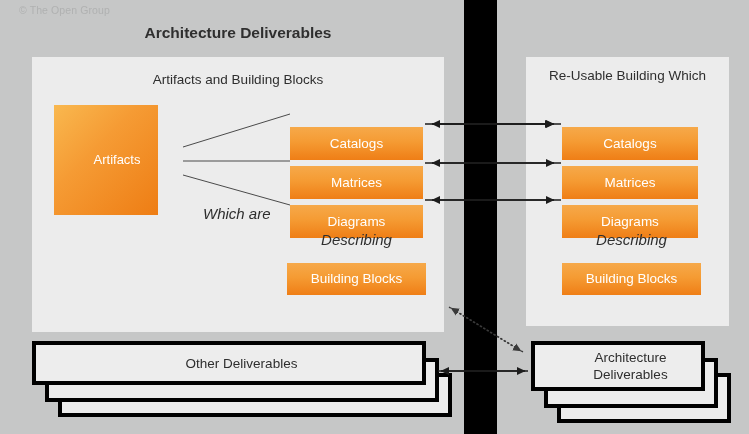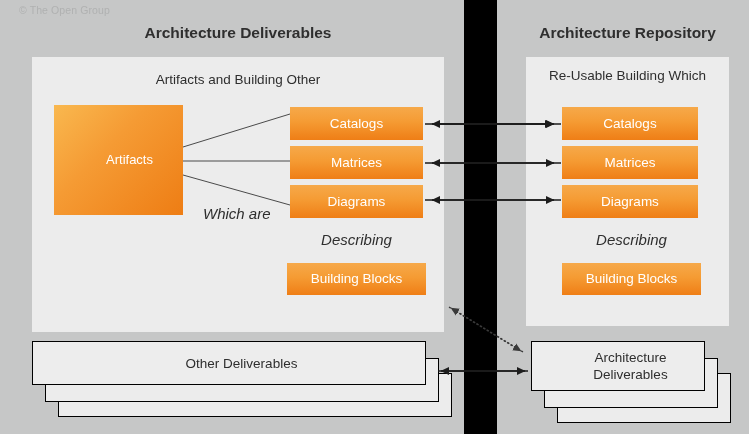--- a/index.html
+++ b/index.html
@@ -53,26 +53,26 @@
     position:absolute;
     background:linear-gradient(to bottom,#f6a94a 0%,#f59b33 45%,#ef7e16 100%);
     color:#ffffff;
     display:flex;align-items:center;justify-content:center;
     font-size:13.5px;
     box-sizing:border-box;
     text-align:center;
     line-height:16px;
   }
   .artifacts{
-    left:41px;top:105px;width:129px;height:110px;
+    left:41px;top:105px;width:104px;height:110px;
     background:linear-gradient(135deg,#f9b84f 0%,#f59b34 40%,#ee7d14 100%);
     font-size:13px;
     padding-left:22px;
   }
-  .stackbox{height:33px;}
+  .stackbox{height:33px;margin-top:20px;}
 
   .l-cat{left:277px;top:107px;width:133px;}
   .l-mat{left:277px;top:146px;width:133px;}
   .l-dia{left:277px;top:185px;width:133px;}
   .l-bb {left:274px;top:263px;width:139px;height:32px;}
 
   .r-cat{left:549px;top:107px;width:136px;}
   .r-mat{left:549px;top:146px;width:136px;}
   .r-dia{left:549px;top:185px;width:136px;}
   .r-bb {left:549px;top:263px;width:139px;height:32px;}
@@ -83,21 +83,21 @@
     white-space:nowrap;
   }
   .annot.which{left:190px;top:205px;}
   .annot.desc-l{left:274px;top:231px;width:139px;text-align:center;}
   .annot.desc-r{left:549px;top:231px;width:139px;text-align:center;}
 
   
   .stack{position:absolute;}
   .sheet{
     position:absolute;
-    background:#ececec;border:1px solid #000000;box-sizing:border-box;padding-left:25px;
+    background:#ececec;border:4px solid #000000;box-sizing:border-box;padding-left:25px;
   }
   .sheet.top{
     background:#ededed;
     display:flex;align-items:center;justify-content:center;
     color:#2e2e2e;font-size:13.5px;line-height:17px;text-align:center;
   }
 
   
   .stack-left{left:19px;top:341px;width:420px;height:90px;}
   .stack-left .s3{left:26px;top:32px;width:394px;height:44px;}
@@ -118,35 +118,34 @@
 
 <div id="stage">
 
   <div class="copyright">© The Open Group</div>
 
   <div class="black-band"></div>
 
   <div class="col-title left">Architecture Deliverables</div>
 
   <div class="panel left">
-    <div class="panel-head">Artifacts and Building Other</div>
+    <div class="panel-head">Artifacts and Building Blocks</div>
   </div>
 
   <div class="orange artifacts">Artifacts</div>
 
   <div class="orange stackbox l-cat">Catalogs</div>
   <div class="orange stackbox l-mat">Matrices</div>
   <div class="orange stackbox l-dia">Diagrams</div>
 
   <div class="annot which">Which are</div>
   <div class="annot desc-l">Describing</div>
 
   <div class="orange l-bb">Building Blocks</div>
 
-  <div class="col-title right">Architecture Repository</div>
 
   <div class="panel right">
     <div class="panel-head">Re-Usable Building Which</div>
   </div>
 
   <div class="orange stackbox r-cat">Catalogs</div>
   <div class="orange stackbox r-mat">Matrices</div>
   <div class="orange stackbox r-dia">Diagrams</div>
 
   <div class="annot desc-r">Describing</div>

